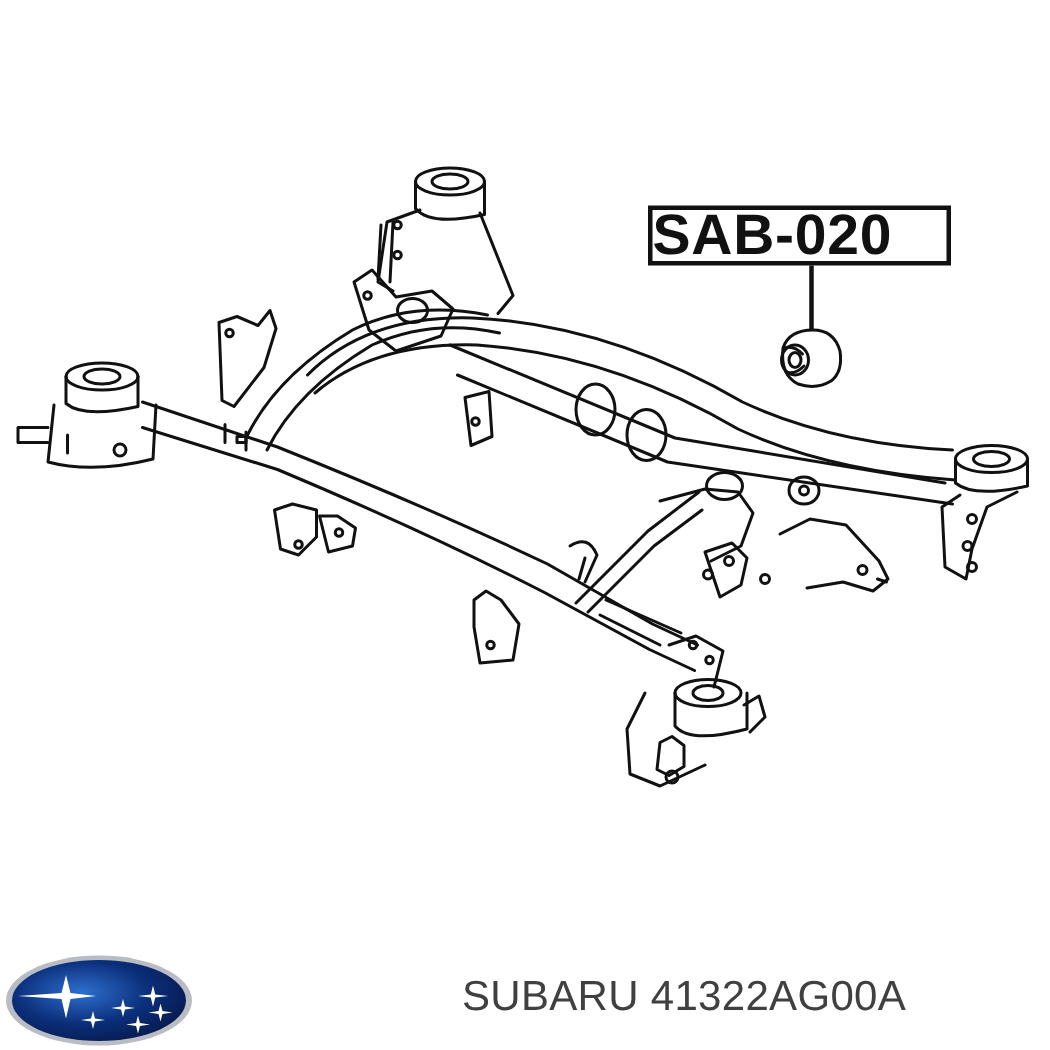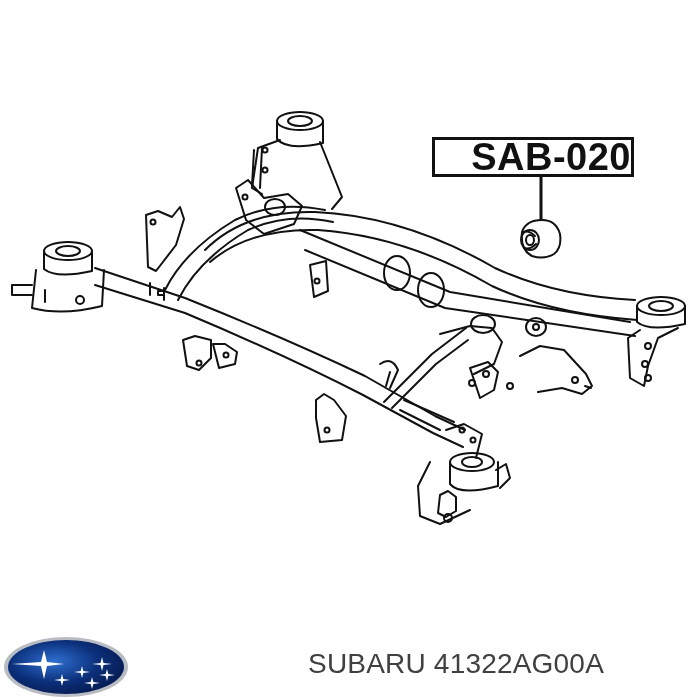--- a/index.html
+++ b/index.html
@@ -2,21 +2,21 @@
 <html><head>
 <meta charset="utf-8">
 <style>
   html, body { margin:0; padding:0; background:#ffffff; }
   body { width:700px; height:700px; position:relative; overflow:hidden; font-family:"Liberation Sans", sans-serif; }
   .diagram { position:absolute; left:0; top:0; width:700px; height:620px; }
   .part-label {
     position:absolute; left:432px; top:137px; width:202px; height:40px;
     border:3px solid #111; background:#fff; box-sizing:border-box;
     font-family:"Liberation Sans", sans-serif; font-weight:bold; font-size:38px;
-    line-height:34px; text-align:right; color:#111; letter-spacing:0.5px;
+    line-height:34px; text-align:left; color:#111; letter-spacing:0.5px;
   }
   .logo { position:absolute; left:2px; top:635px; width:128px; height:64px; }
   .caption {
     position:absolute; left:308px; top:648px; font-size:28px; color:#404040;
     font-family:"Liberation Sans", sans-serif; letter-spacing:0.2px;
   }
 </style>
 </head>
 <body>
 

